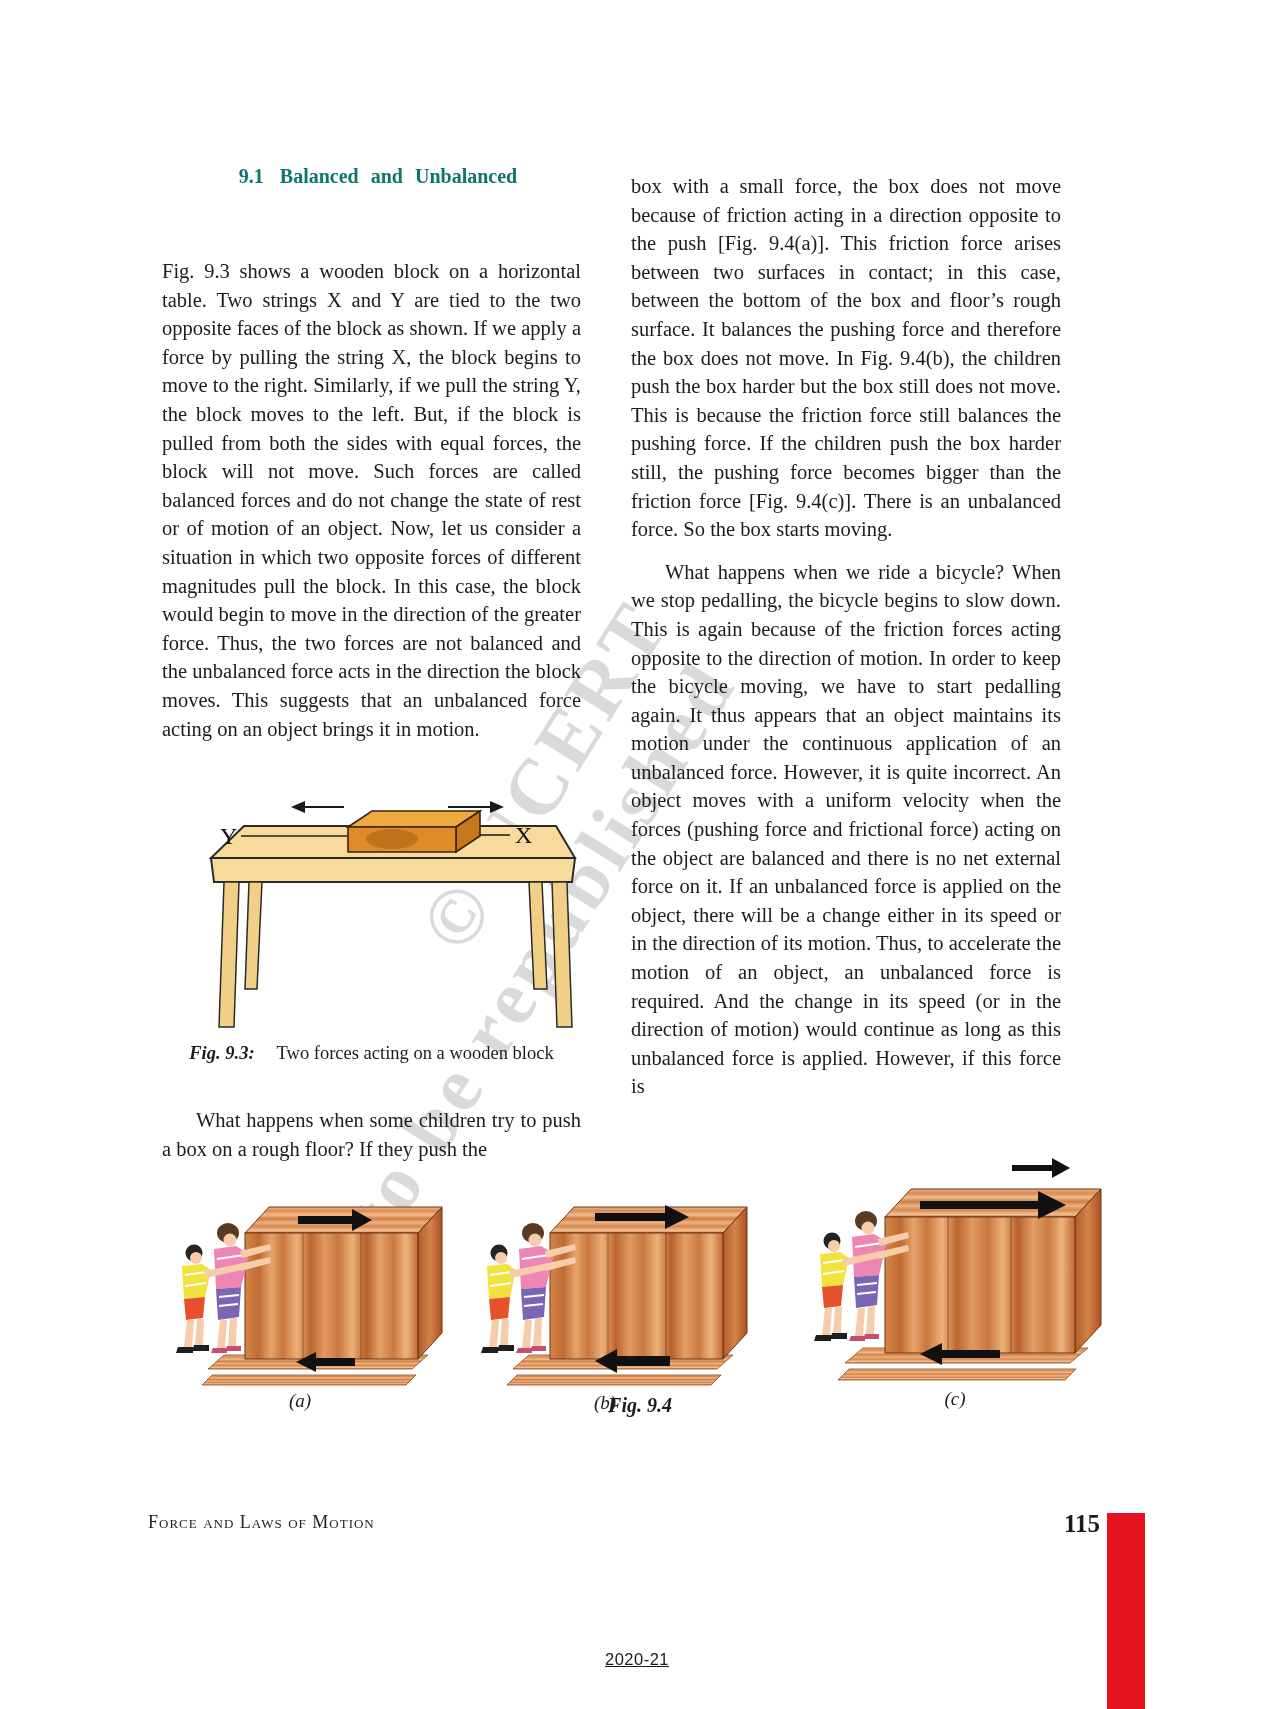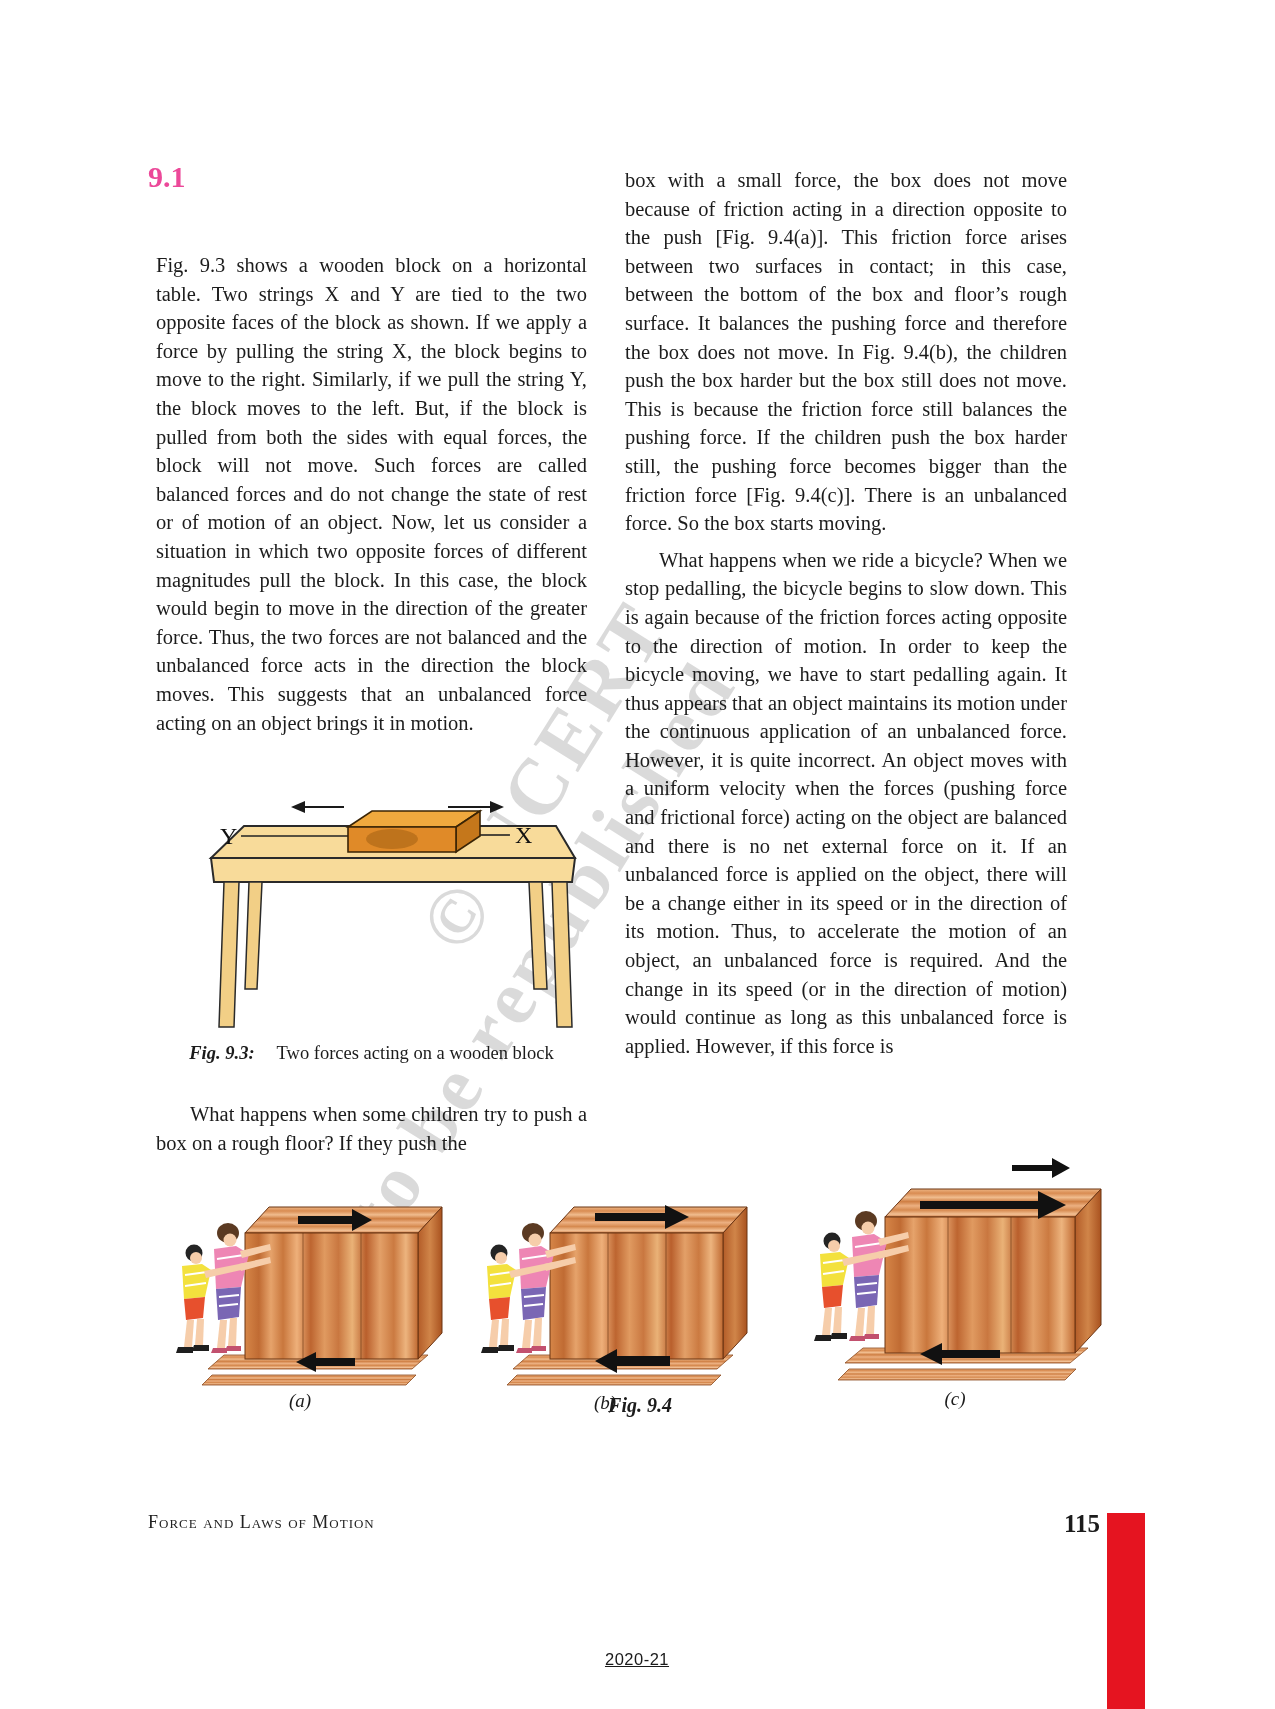--- a/index.html
+++ b/index.html
@@ -7,25 +7,25 @@
         font-family:"Liberation Serif",serif;color:#1b1b1b;}
   .layer{position:absolute;z-index:1;}
   
   .wm{position:absolute;z-index:0;white-space:nowrap;
       font-family:"Liberation Serif",serif;font-weight:600;
       color:rgba(120,120,120,0.27);letter-spacing:5px;
       transform-origin:0 0;transform:rotate(-58deg);}
   .wm1{left:402px;top:918px;font-size:80px;}
   .wm2{left:250px;top:1330px;font-size:78px;}
   
-  .heading{display:flex;gap:16px;font-weight:bold;font-size:30px;line-height:37px;
-           color:#ec4899;word-spacing:7px;}
+  .heading{display:flex;gap:16px;font-weight:bold;font-size:20px;line-height:37px;
+           color:#0f766e;word-spacing:7px;justify-content:center;}
   
   .body-text{font-size:20.5px;line-height:28.6px;text-align:justify;color:#1c1c1c;}
-  .body-text p{margin:8px;}
+  .body-text p{margin:14px;}
   .indent{text-indent:34px;}
   
   .cap93{width:447px;text-align:center;font-size:18.5px;}
   .cap-label{font-weight:bold;font-style:italic;}
   .cap-text{margin-left:22px;}
   .fig94-label{font-style:italic;font-size:19px;text-align:center;}
   .fig94-cap{font-weight:bold;font-style:italic;font-size:20px;text-align:center;}
   
   .chapter{font-variant:small-caps;font-size:18px;letter-spacing:1px;color:#222;text-align:center;}
   .pagenum{font-weight:bold;font-size:25px;text-align:right;}
@@ -39,20 +39,21 @@
 <body>
 
 <div class="page">
 
   <div class="wm wm1">© NCERT</div>
   <div class="wm wm2">not to be republished</div>
 
   <div class="layer heading" style="left:148px;top:158px;width:460px;">
     <span>9.1</span>
     <span>
+      <span style="display:block">Balanced and Unbalanced</span>
     </span>
   </div>
 
   <div class="layer body-text" style="left:148px;top:243px;width:447px;">
     <p>Fig. 9.3 shows a wooden block on a horizontal table. Two strings X and Y are tied to the two opposite faces of the block as shown. If we apply a force by pulling the string X, the block begins to move to the right. Similarly, if we pull the string Y, the block moves to the left. But, if the block is pulled from both the sides with equal forces, the block will not move. Such forces are called balanced forces and do not change the state of rest or of motion of an object. Now, let us consider a situation in which two opposite forces of different magnitudes pull the block. In this case, the block would begin to move in the direction of the greater force. Thus, the two forces are not balanced and the unbalanced force acts in the direction the block moves. This suggests that an unbalanced force acting on an object brings it in motion.</p>
   </div>
 
   <svg class="layer" style="left:148px;top:735px;" width="460" height="300" viewBox="0 0 460 300">
 
     <g stroke="#1a1a1a" stroke-width="2">

